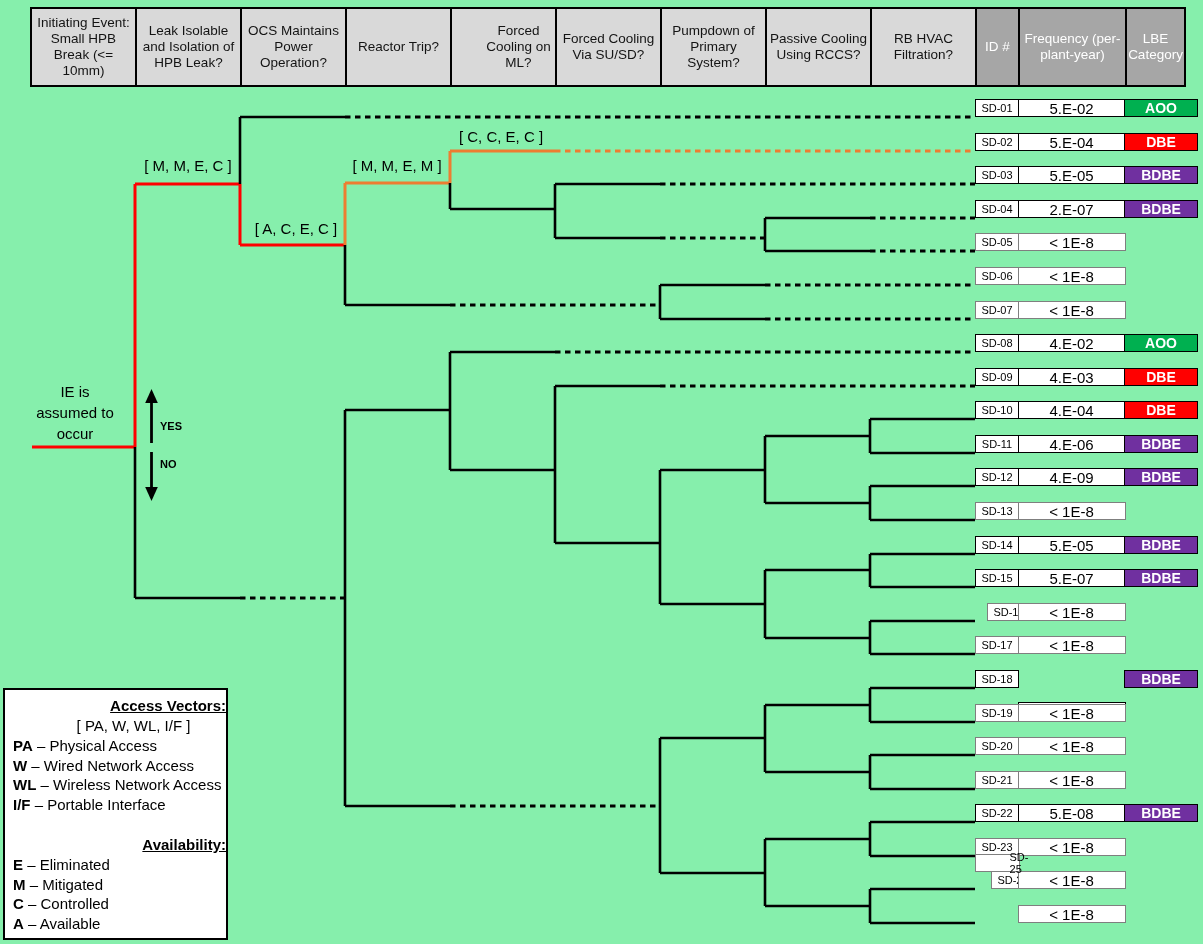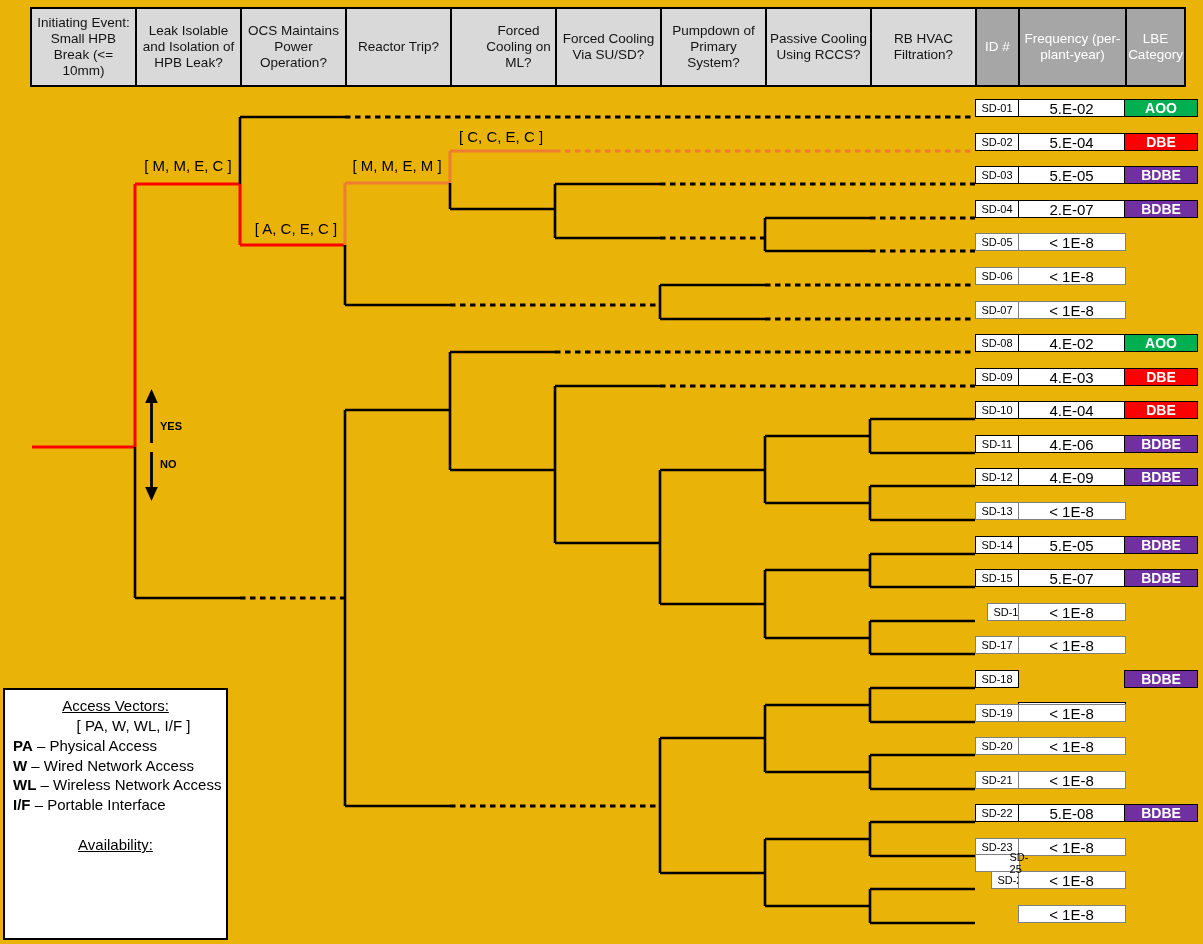--- a/index.html
+++ b/index.html
@@ -1,16 +1,16 @@
 <!DOCTYPE html>
 <html><head>
 <meta charset="utf-8">
 <style>
   html,body{margin:0;padding:0;background:#fff;}
-  .stage{position:relative;width:1203px;height:944px;background:#eab308;overflow:hidden;
+  .stage{position:relative;width:1203px;height:944px;background:#86efac;overflow:hidden;
          font-family:"Liberation Sans",sans-serif;color:#000;}
   svg.tree{position:absolute;left:0;top:0;}
   .hdr-cell{position:absolute;top:7px;height:80px;box-sizing:border-box;border:2px solid #000;
             display:flex;align-items:center;justify-content:center;text-align:center;
             font-size:13.5px;line-height:16px;padding:1px 3px;}
   .hdr-light{background:#D9D9D9;color:#141414;}
   .hdr-dark{background:#A6A6A6;color:#fff;}
   .bl{position:absolute;width:130px;text-align:center;font-size:15px;color:#000;white-space:nowrap;}
   .bl0{left:123px;top:157px;}
   .bl1{left:231px;top:220px;}
@@ -22,21 +22,21 @@
   .yn-yes{left:160px;top:420px;}
   .yn-no{left:160px;top:458px;}
   .rowbox{position:absolute;box-sizing:border-box;height:18px;background:#fff;
           display:flex;align-items:center;justify-content:center;}
   .idbox{left:975px;width:44px;font-size:11px;border:1.5px solid #000;}
   .fqbox{left:1017.5px;width:108px;font-size:15px;border:1.5px solid #000;}
   .badge{left:1124px;width:74px;font-size:14px;font-weight:bold;color:#fff;border:1.5px solid #000;}
   .muted{border-color:#7F7F7F;}
   .legend{position:absolute;left:3px;top:688px;width:225px;height:252px;box-sizing:border-box;
           border:2px solid #000;background:#fff;padding-top:6px;}
-  .lg-title{text-align:center;font-size:15px;font-weight:normal;line-height:20px;}
+  .lg-title{text-align:right;font-size:15px;font-weight:bold;line-height:20px;}
   .lg-title span{text-decoration:underline;}
   .lg-center{text-align:center;font-size:15px;line-height:20px;padding-left:36px;}
   .lg-item{padding-left:8px;font-size:15px;line-height:19.5px;white-space:nowrap;}
   .lg-item b{font-weight:bold;}
   .lg-gap{height:21px;}
 </style>
 </head>
 <body>
 
 <div class="stage">
@@ -145,20 +145,23 @@
       <div class="hdr-cell hdr-light" style="left: 450px; width: 107px; padding-left: 33px;">Forced Cooling on ML?</div>
       <div class="hdr-cell hdr-light" style="left: 555px; width: 107px;">Forced Cooling Via SU/SD?</div>
       <div class="hdr-cell hdr-light" style="left: 660px; width: 107px;">Pumpdown of Primary System?</div>
       <div class="hdr-cell hdr-light" style="left: 765px; width: 107px;">Passive Cooling Using RCCS?</div>
       <div class="hdr-cell hdr-light" style="left: 870px; width: 107px;">RB HVAC Filtration?</div>
       <div class="hdr-cell hdr-dark" style="left: 975px; width: 45px;">ID #</div>
       <div class="hdr-cell hdr-dark" style="left: 1018px; width: 109px;">Frequency (per-plant-year)</div>
       <div class="hdr-cell hdr-dark" style="left: 1125px; width: 61px;">LBE Category</div>
     </div>
 
+  <div class="ie-note">IE is
+assumed to
+occur</div>
   <div class="yn yn-yes">YES</div>
   <div class="yn yn-no">NO</div>
 
   <div class="bl bl0">[ M, M, E, C ]</div>
   <div class="bl bl1">[ A, C, E, C ]</div>
   <div class="bl bl2">[ M, M, E, M ]</div>
   <div class="bl bl3">[ C, C, E, C ]</div>
 
   <div id="rows">
       <div>
@@ -280,14 +283,20 @@
     <div class="lg-title"><span>Access Vectors:</span></div>
     <div class="lg-center">[ PA, W, WL, I/F ]</div>
     <div id="lg-items1">
         <div class="lg-item"><b>PA</b> – <span>Physical Access</span></div>
         <div class="lg-item"><b>W</b> – <span>Wired Network Access</span></div>
         <div class="lg-item"><b>WL</b> – <span>Wireless Network Access</span></div>
         <div class="lg-item"><b>I/F</b> – <span>Portable Interface</span></div>
       </div>
     <div class="lg-gap"></div>
     <div class="lg-title"><span>Availability:</span></div>
+    <div id="lg-items2">
+        <div class="lg-item"><b>E</b> – <span>Eliminated</span></div>
+        <div class="lg-item"><b>M</b> – <span>Mitigated</span></div>
+        <div class="lg-item"><b>C</b> – <span>Controlled</span></div>
+        <div class="lg-item"><b>A</b> – <span>Available</span></div>
+      </div>
   </div>
 </div>
 
 </body></html>

